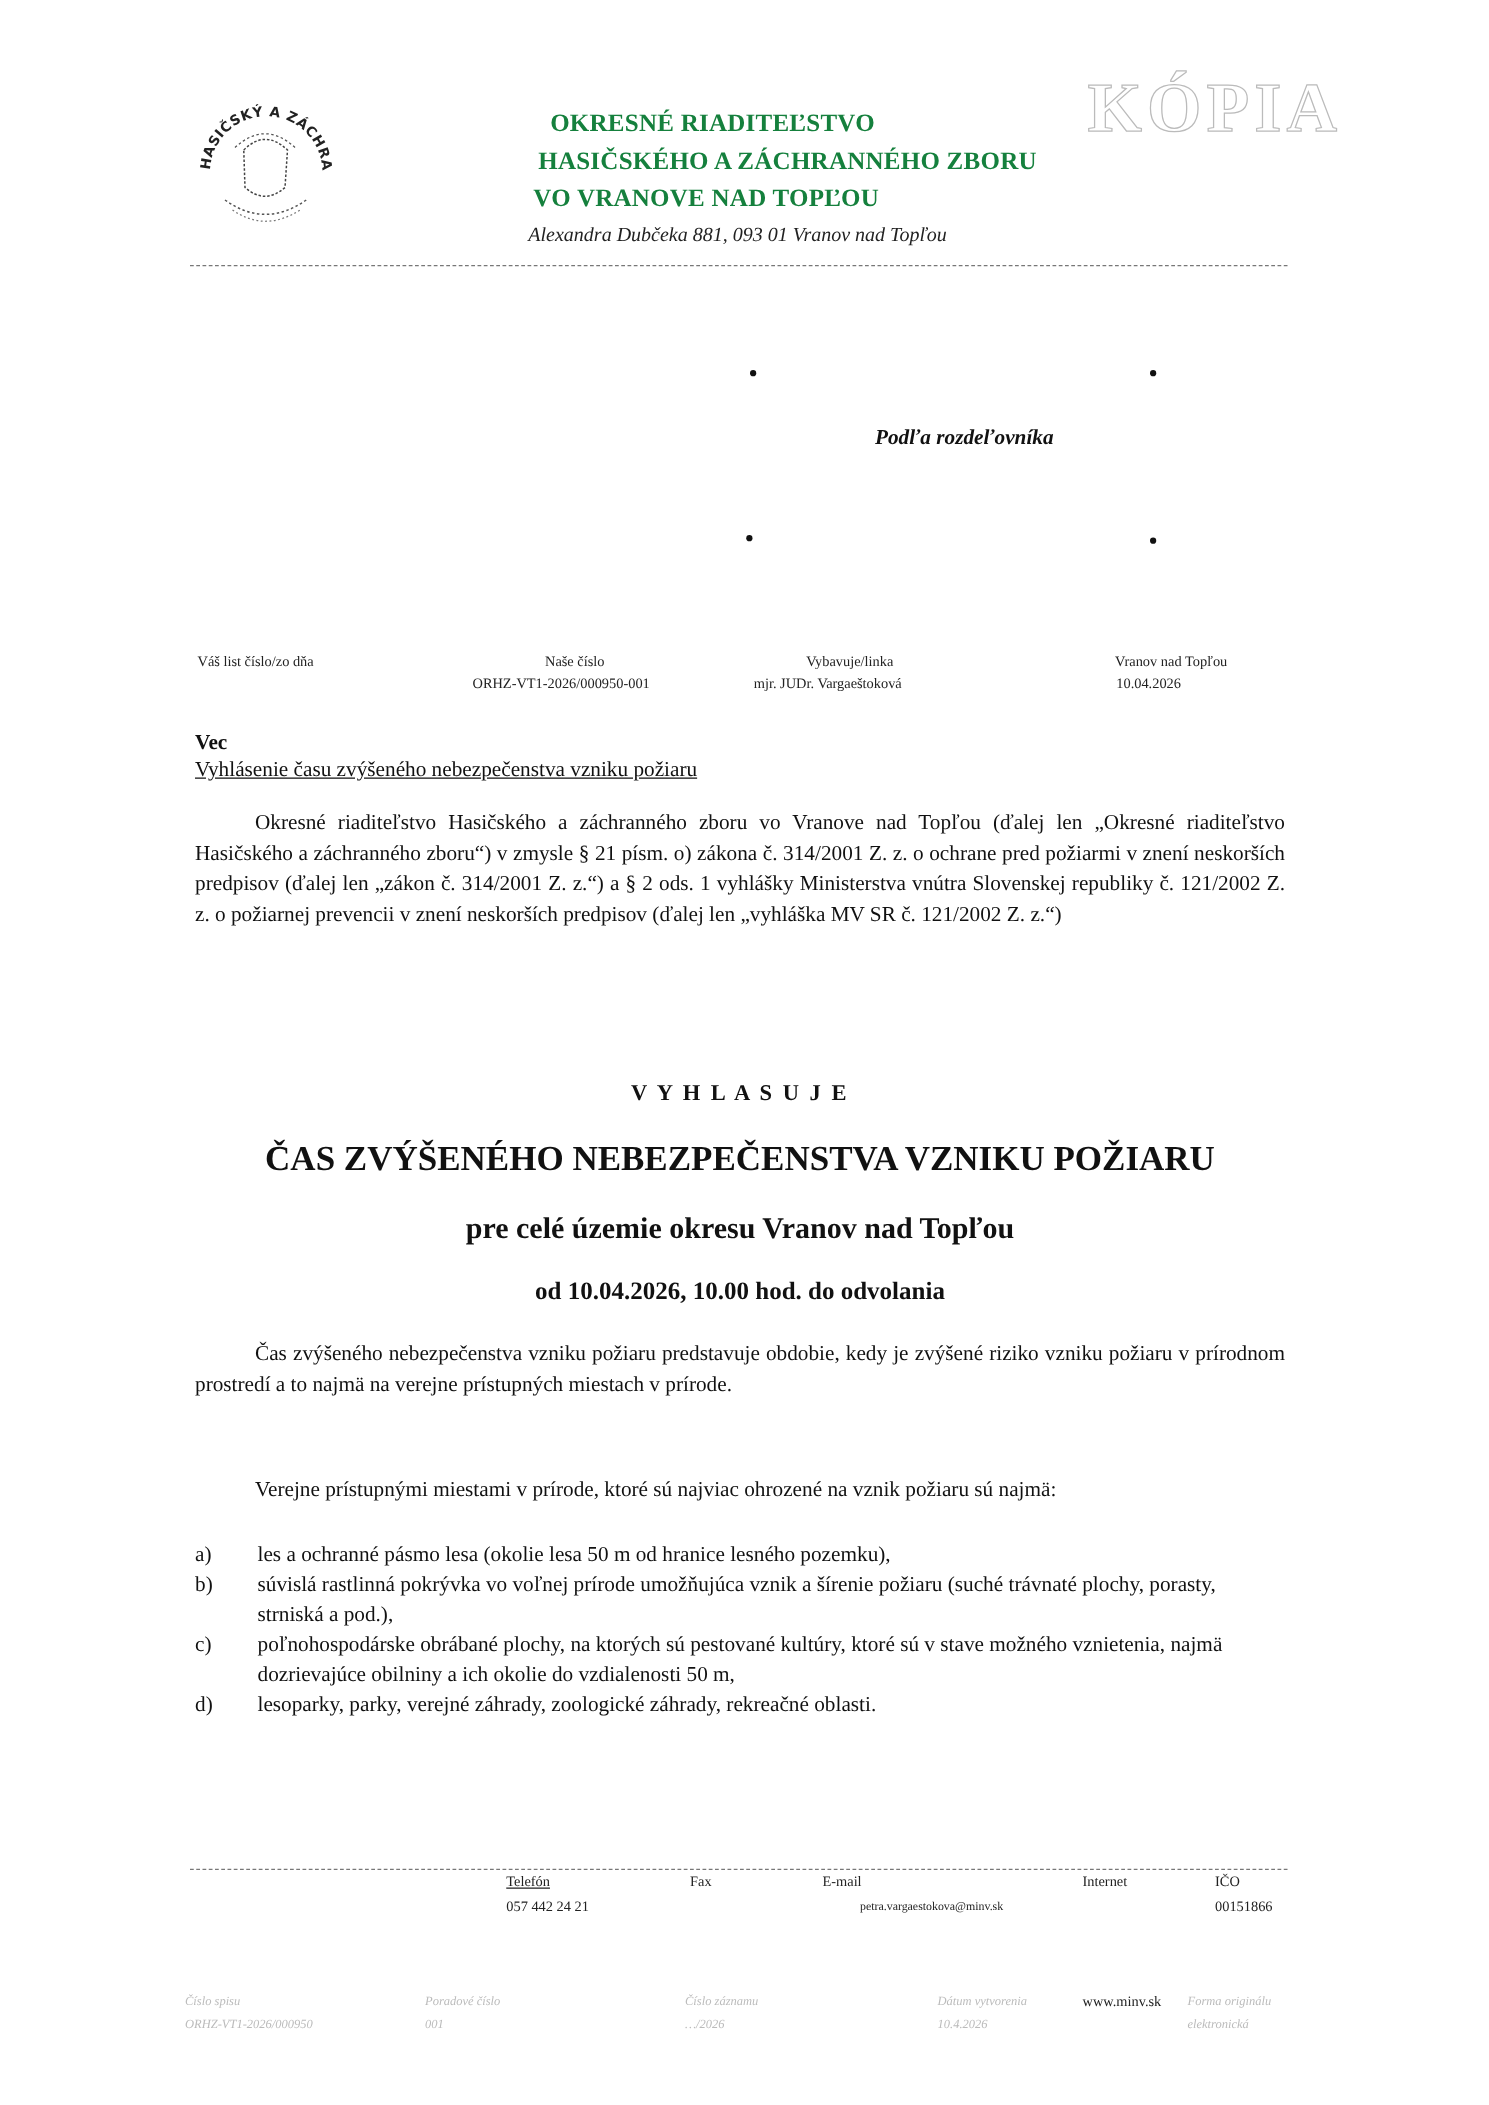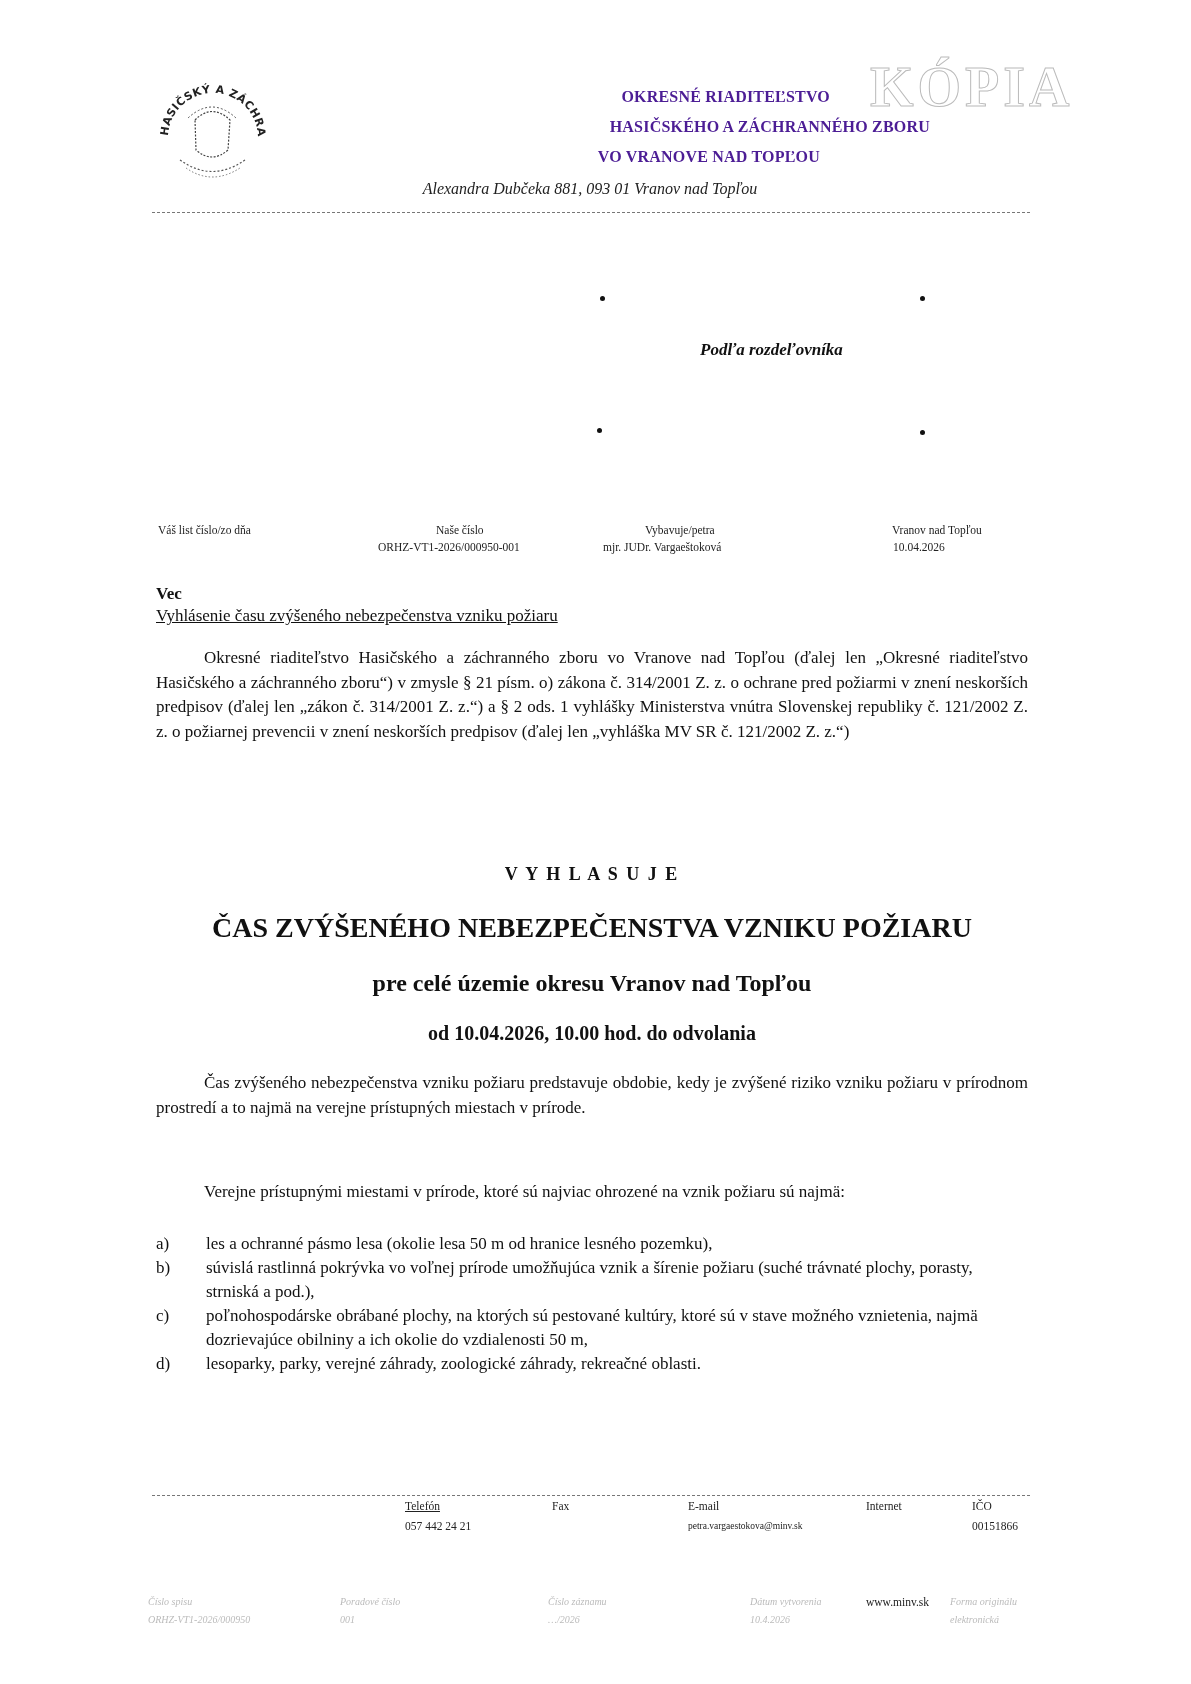--- a/index.html
+++ b/index.html
@@ -1,19 +1,19 @@
 <!DOCTYPE html>
 <html><head>
 <meta charset="utf-8">
 <style>
   html, body { margin: 0; padding: 0; background: #ffffff; }
   body { width: 1191px; height: 1684px; position: relative; overflow: hidden; font-family: "Liberation Serif", "DejaVu Serif", serif; color: #111; }
   .abs { position: absolute; }
   .logo { left: 150px; top: 68px; width: 125px; height: 125px; }
-  .hdr { left: 330px; width: 580px; text-align: right; font-weight: bold; font-size: 16px; letter-spacing: 0.2px; color: #4c1d95; }
+  .hdr { left: 330px; width: 580px; text-align: center; font-weight: bold; font-size: 20px; letter-spacing: 0.2px; color: #15803d; }
   .hdr1 { top: 88px; left: 310px; width: 520px; }
   .hdr2 { top: 118px; left: 330px; width: 600px; }
   .hdr3 { top: 148px; left: 310px; width: 510px; }
   .addr { top: 180px; left: 330px; width: 520px; text-align: center; font-style: italic; font-size: 16px; color: #222; }
   .kopia { left: 870px; top: 55px; font-size: 56px; font-weight: bold; color: transparent; -webkit-text-stroke: 1px #bbb; letter-spacing: 4px; }
   .rule { left: 152px; width: 878px; border-top: 1px dashed #777; }
   .dot { width: 5px; height: 5px; background: #111; border-radius: 50%; }
   .recipient { left: 700px; top: 340px; font-style: italic; font-weight: bold; font-size: 17px; }
   .ref-label { font-size: 11.5px; color: #222; top: 524px; }
   .ref-val { font-size: 11.5px; color: #222; top: 541px; }
@@ -58,21 +58,21 @@
 
 <div class="abs dot" style="left:600px; top:296px;"></div>
 <div class="abs dot" style="left:920px; top:296px;"></div>
 <div class="abs recipient">Podľa rozdeľovníka</div>
 <div class="abs dot" style="left:597px; top:428px;"></div>
 <div class="abs dot" style="left:920px; top:430px;"></div>
 
 <div class="abs ref-label" style="left:158px;">Váš list číslo/zo dňa</div>
 <div class="abs ref-label" style="left:436px;">Naše číslo</div>
 <div class="abs ref-val" style="left:378px;">ORHZ-VT1-2026/000950-001</div>
-<div class="abs ref-label" style="left:645px;">Vybavuje/petra</div>
+<div class="abs ref-label" style="left:645px;">Vybavuje/linka</div>
 <div class="abs ref-val" style="left:603px;">mjr. JUDr. Vargaeštoková</div>
 <div class="abs ref-label" style="left:892px;">Vranov nad Topľou</div>
 <div class="abs ref-val" style="left:893px;">10.04.2026</div>
 
 <div class="abs subject-label">Vec</div>
 <div class="abs subject">Vyhlásenie času zvýšeného nebezpečenstva vzniku požiaru</div>
 
 <div class="abs para indent" style="top:646px;">Okresné riaditeľstvo Hasičského a záchranného zboru vo Vranove nad Topľou (ďalej len „Okresné riaditeľstvo Hasičského a záchranného zboru“) v zmysle § 21 písm. o) zákona č. 314/2001 Z. z. o ochrane pred požiarmi v znení neskorších predpisov (ďalej len „zákon č. 314/2001 Z. z.“) a § 2 ods. 1 vyhlášky Ministerstva vnútra Slovenskej republiky č. 121/2002 Z. z. o požiarnej prevencii v znení neskorších predpisov (ďalej len „vyhláška MV SR č. 121/2002 Z. z.“)</div>
 
 <div class="abs center" style="top:864px; font-size:18px; letter-spacing:2px;">V Y H L A S U J E</div>
@@ -100,21 +100,21 @@
   <div class="list-item">
     <span class="list-marker">d)</span>
     <span class="list-text">lesoparky, parky, verejné záhrady, zoologické záhrady, rekreačné oblasti.</span>
   </div>
 </div>
 
 <div class="abs rule" style="top:1495px;"></div>
 <div class="abs foot-label" style="left:405px; top:1500px;text-decoration:underline;">Telefón</div>
 <div class="abs foot-val" style="left:405px; top:1520px;">057 442 24 21</div>
 <div class="abs foot-label" style="left:552px; top:1500px;">Fax</div>
-<div class="abs foot-label" style="left:688px; top:1500px;">E-mail</div>
+<div class="abs foot-label" style="left:658px; top:1500px;">E-mail</div>
 <div class="abs foot-val" style="left:688px; top:1521px; font-size:9.5px;">petra.vargaestokova@minv.sk</div>
 <div class="abs foot-label" style="left:866px; top:1500px;">Internet</div>
 <div class="abs foot-val" style="left:866px; top:1596px;">www.minv.sk</div>
 <div class="abs foot-label" style="left:972px; top:1500px;">IČO</div>
 <div class="abs foot-val" style="left:972px; top:1520px;">00151866</div>
 
 <div class="abs meta" style="left:148px; top:1596px;">Číslo spisu</div>
 <div class="abs meta" style="left:148px; top:1614px;">ORHZ-VT1-2026/000950</div>
 <div class="abs meta" style="left:340px; top:1596px;">Poradové číslo</div>
 <div class="abs meta" style="left:340px; top:1614px;">001</div>

